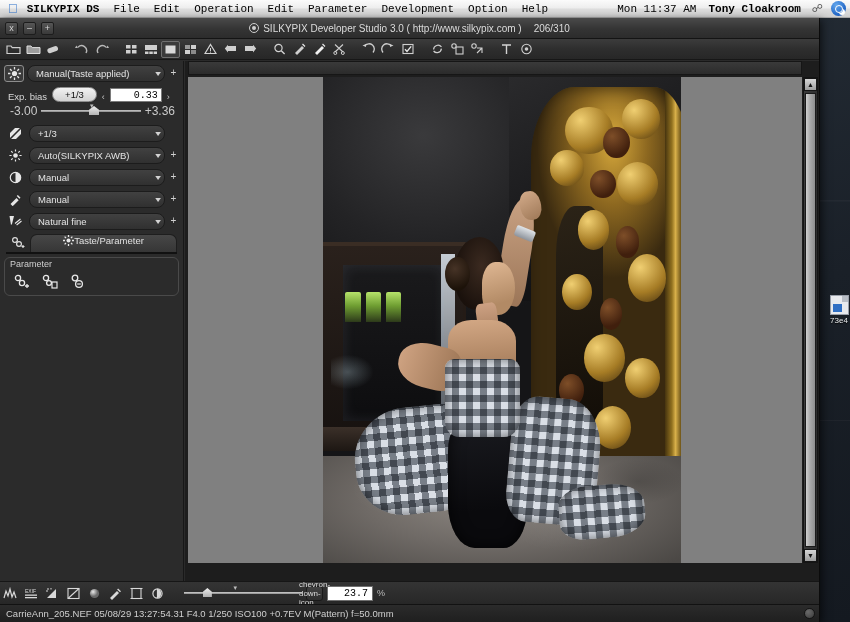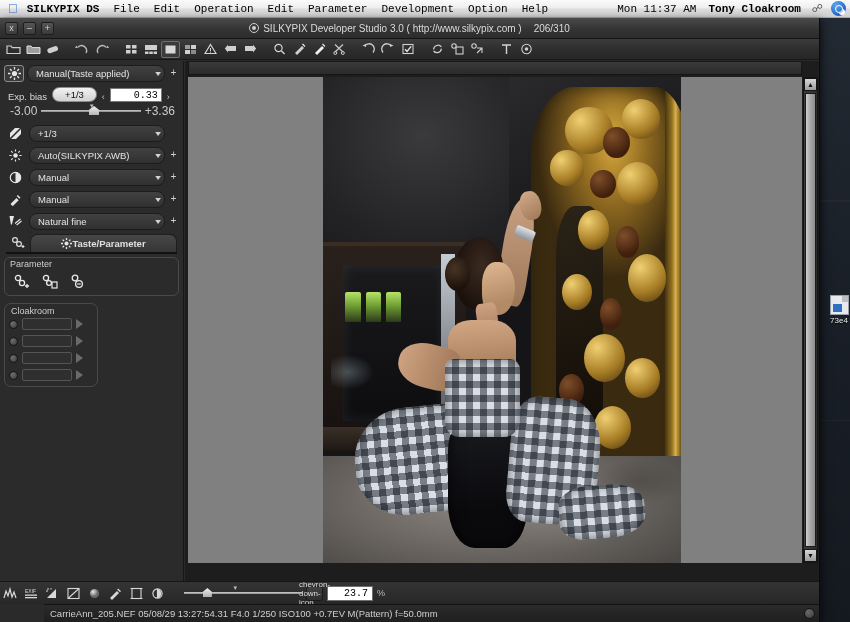--- a/index.html
+++ b/index.html
@@ -170,22 +170,22 @@
     position:absolute; left:49%; top:-8px; color:#bdbdbd; font-size:7px;
   }
 
   
   #tabwrap{ margin:2px 0 0 0; position:relative; height:20px; }
   #tabstrip{
     position:absolute; left:26px; right:2px; top:0; height:18px;
     background:linear-gradient(180deg,#474747,#363636);
     border:1px solid #1e1e1e; border-bottom:none;
     border-radius:7px 7px 0 0;
-    display:flex; align-items:center; justify-content:center; gap:0;
-    font-size:9.5px; color:#e0e0e0;font-weight:bold;
+    display:flex; justify-content:center; gap:0;
+    font-size:9.5px; color:#e0e0e0;
   }
   #tabunder{
     position:absolute; left:2px; right:2px; bottom:0; height:2px; background:#111;
   }
   #tabicon-left{
     position:absolute; left:3px; top:0px; width:20px;height:18px;
     display:flex;align-items:center;justify-content:center;color:#dedede;
   }
 
   
@@ -478,21 +478,21 @@
     padding-right:4px; line-height:13px;
   }
   #zoompct{ color:#bdbdbd; font-size:9px; }
 
   
   #statusbar{
     position:absolute; left:0; right:0; bottom:0; height:18px;
     background:linear-gradient(180deg,#2b2b2b,#1f1f1f);
     border-top:1px solid #121212;
     display:flex; align-items:center; padding-left:6px;
-    font-size:9.5px; color:#cfcfcf; white-space:nowrap;margin-left:44px;
+    font-size:9.5px; color:#cfcfcf; white-space:nowrap;
   }
   #statusbar .grip{
     margin-left:auto; margin-right:4px; width:11px;height:11px;border-radius:50%;
     background:radial-gradient(circle at 35% 32%,#6a6a6a,#3a3a3a);
     border:1px solid #141414;
   }
 </style>
 </head>
 <body>
 
@@ -845,43 +845,20 @@
             <svg width="19" height="17" viewBox="0 0 19 17">
                 <circle cx="7" cy="5" r="2.8" fill="none" stroke="#e8e8e8" stroke-width="1.3"></circle>
                 <circle cx="11" cy="11" r="3.4" fill="none" stroke="#e8e8e8" stroke-width="1.3"></circle>
                 <path d="M9.2 11h3.6" stroke="#e8e8e8" stroke-width="1.2"></path>
               </svg>
           </div>
         </div>
       </div>
     </div>
 
-    <div id="cloak">
-      <div class="gl">Cloakroom</div>
-      <div class="crow">
-        <span class="cdot"></span>
-        <span class="cslot"></span>
-        <span class="ctri"></span>
-      </div>
-      <div class="crow">
-        <span class="cdot"></span>
-        <span class="cslot"></span>
-        <span class="ctri"></span>
-      </div>
-      <div class="crow">
-        <span class="cdot"></span>
-        <span class="cslot"></span>
-        <span class="ctri"></span>
-      </div>
-      <div class="crow">
-        <span class="cdot"></span>
-        <span class="cslot"></span>
-        <span class="ctri"></span>
-      </div>
-    </div>
   </div>
 
   <div id="viewwrap">
     <div id="viewtop"></div>
 
     <div id="canvas">
       <div id="photo">
         <div class="ph-bgwall"></div>
         <div class="ph-darkpanel"></div>
 

